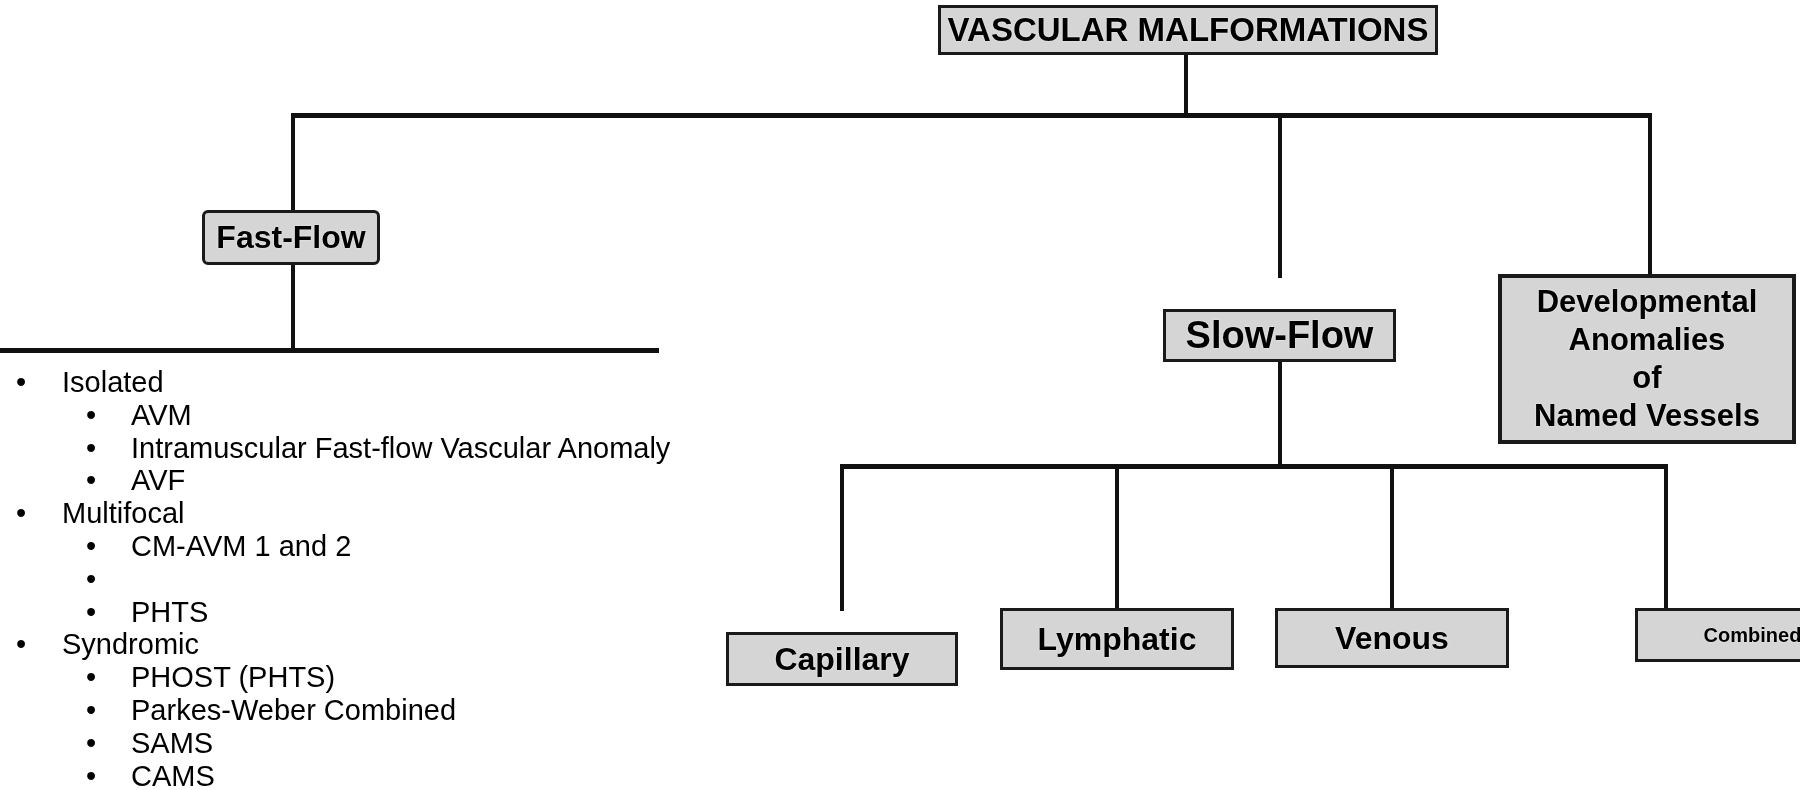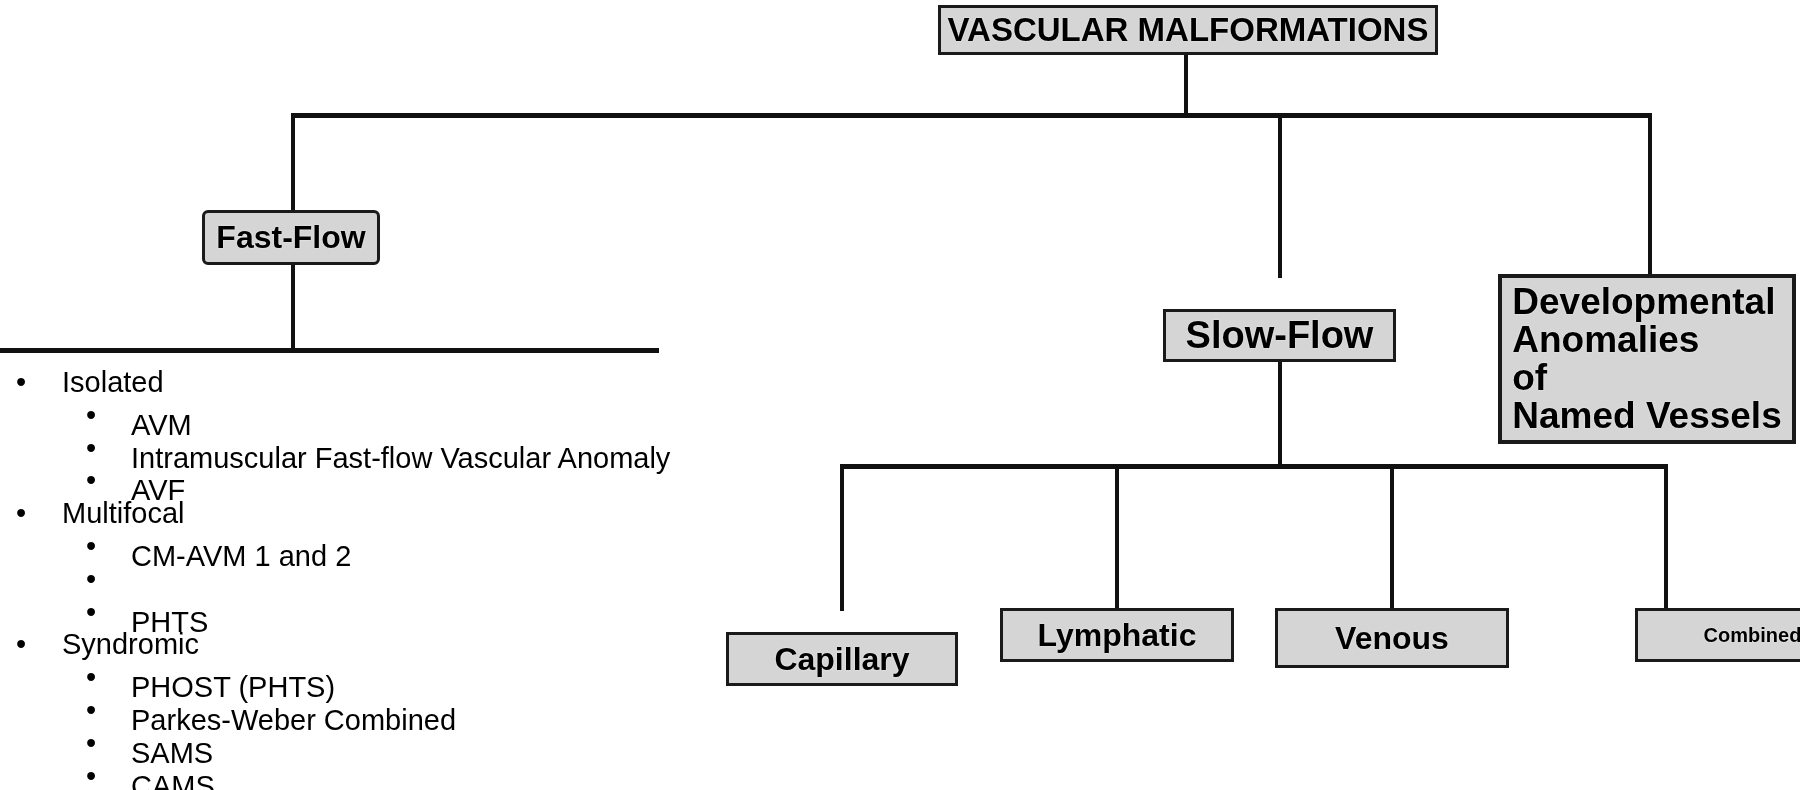--- a/index.html
+++ b/index.html
@@ -20,35 +20,35 @@
     color: var(--text_color);
     overflow: hidden;
   }
   .node {
     position: absolute;
     background: var(--node_fill);
     border: 3px solid var(--node_border);
     display: flex;
     align-items: center;
     justify-content: center;
-    text-align: left;
+    text-align: center;
     font-weight: bold;
     color: var(--text_color);
   }
   .node .label {
     text-shadow: 0 0 2px rgba(255,255,255,0.8);
     white-space: nowrap;
   }
   .node-title        { left: 938px;  top: 5px;   width: 500px; height: 50px;  font-size: 33px; }
   .node-fast-flow    { left: 202px;  top: 210px; width: 178px; height: 55px;  font-size: 32px; border-radius: 6px; }
   .node-slow-flow    { left: 1163px; top: 271px; width: 233px; height: 53px;  font-size: 38px; margin-top: 38px; }
-  .node-developmental{ left: 1498px; top: 274px; width: 298px; height: 170px; font-size: 37px; border-width: 4px; }
+  .node-developmental{ left: 1498px; top: 274px; width: 298px; height: 170px; font-size: 31px; border-width: 4px; }
   .node-developmental .label { white-space: pre-line; line-height: 38px; }
   .node-capillary    { left: 726px;  top: 608px; width: 232px; height: 54px;  font-size: 32px; margin-top: 24px; }
-  .node-lymphatic    { left: 1000px; top: 608px; width: 234px; height: 54px;  font-size: 32px; }
+  .node-lymphatic    { left: 1000px; top: 608px; width: 234px; height: 62px;  font-size: 32px; }
   .node-venous       { left: 1275px; top: 608px; width: 234px; height: 60px;  font-size: 32px; }
   .node-combined     { left: 1635px; top: 608px; width: 235px; height: 54px;  font-size: 20px; }
 
   .line { position: absolute; background: var(--line_color); }
   .v-title        { left: 1184px; top: 53px;  width: 4px;    height: 65px; }
   .h-main         { left: 291px;  top: 113px; width: 1361px; height: 5px; }
   .v-fastflow-top { left: 291px;  top: 113px; width: 4px;    height: 99px; }
   .v-fastflow-bot { left: 291px;  top: 262px; width: 4px;    height: 90px; }
   .h-fastflow     { left: 0px;    top: 348px; width: 659px;  height: 5px; }
   .v-slowflow-top { left: 1278px; top: 113px; width: 4px;    height: 165px; }
@@ -67,21 +67,21 @@
     width: 700px;
     font-size: 29px;
     color: var(--text_color);
   }
   .list-row { position: relative; height: 32.8px; line-height: 32.8px; }
   .bullet { position: absolute; }
   .item-label { position: absolute; white-space: nowrap; }
   .lvl1 .bullet { left: 16px; }
   .lvl1 .item-label { left: 62px; }
   .lvl2 .bullet { left: 86px; }
-  .lvl2 .item-label { left: 131px; margin-top: 10px; }
+  .lvl2 .item-label { left: 131px; }
 </style>
 </head>
 <body>
 
 <div class="canvas">
 
   <div class="line v-title"></div>
   <div class="line h-main"></div>
   <div class="line v-fastflow-top"></div>
   <div class="line v-fastflow-bot"></div>

